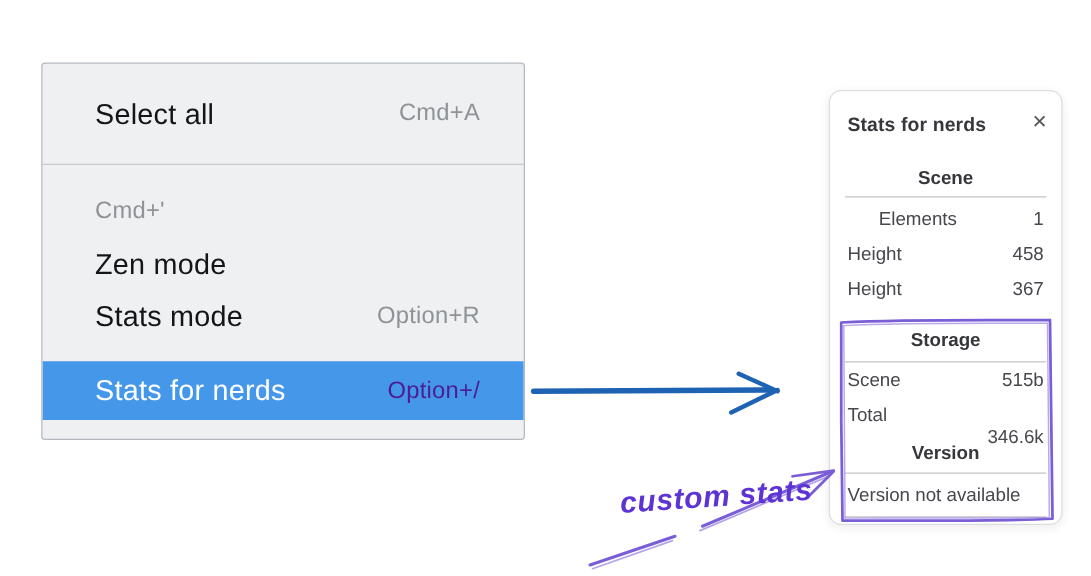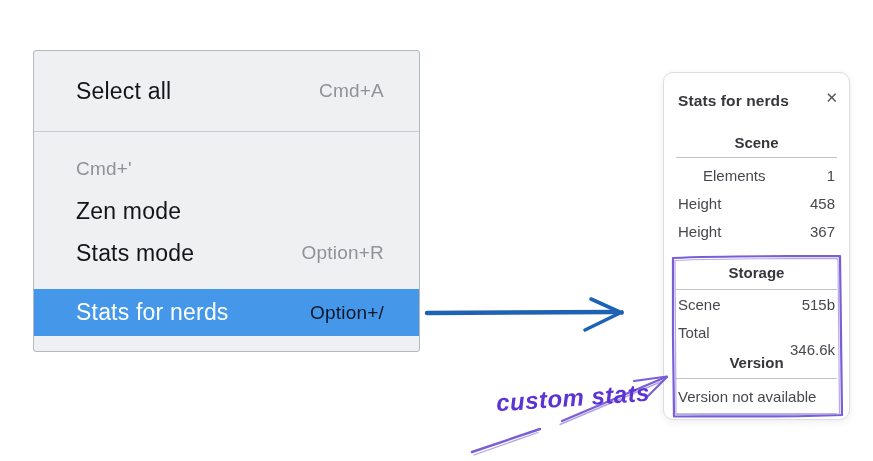--- a/index.html
+++ b/index.html
@@ -31,21 +31,21 @@
   .mi-shortcut { font-size: 19px; color: #8e9398; }
   .menu-item.first { height: 80px; }
   .menu-divider { height: 0; border-top: 1px solid #c7cacf; }
   .menu-item.mid { height: 42px; }
   .menu-group { padding-top: 16px; }
   .menu-item.selected {
     height: 47px; margin-top: 15px;
     background: #4598e9;
     color: #ffffff;
   }
-  .menu-item.selected .mi-shortcut { color: #0f172a; }
+  .menu-item.selected .mi-shortcut { color: #4c1d95; }
 
   
   .arrow-blue { position: absolute; left: 420px; top: 288px; }
 
   
   .panel {
     position: absolute; left: 663px; top: 72px;
     width: 187px; height: 348px;
     background: #ffffff;
     border: 1px solid #dcdde1;

